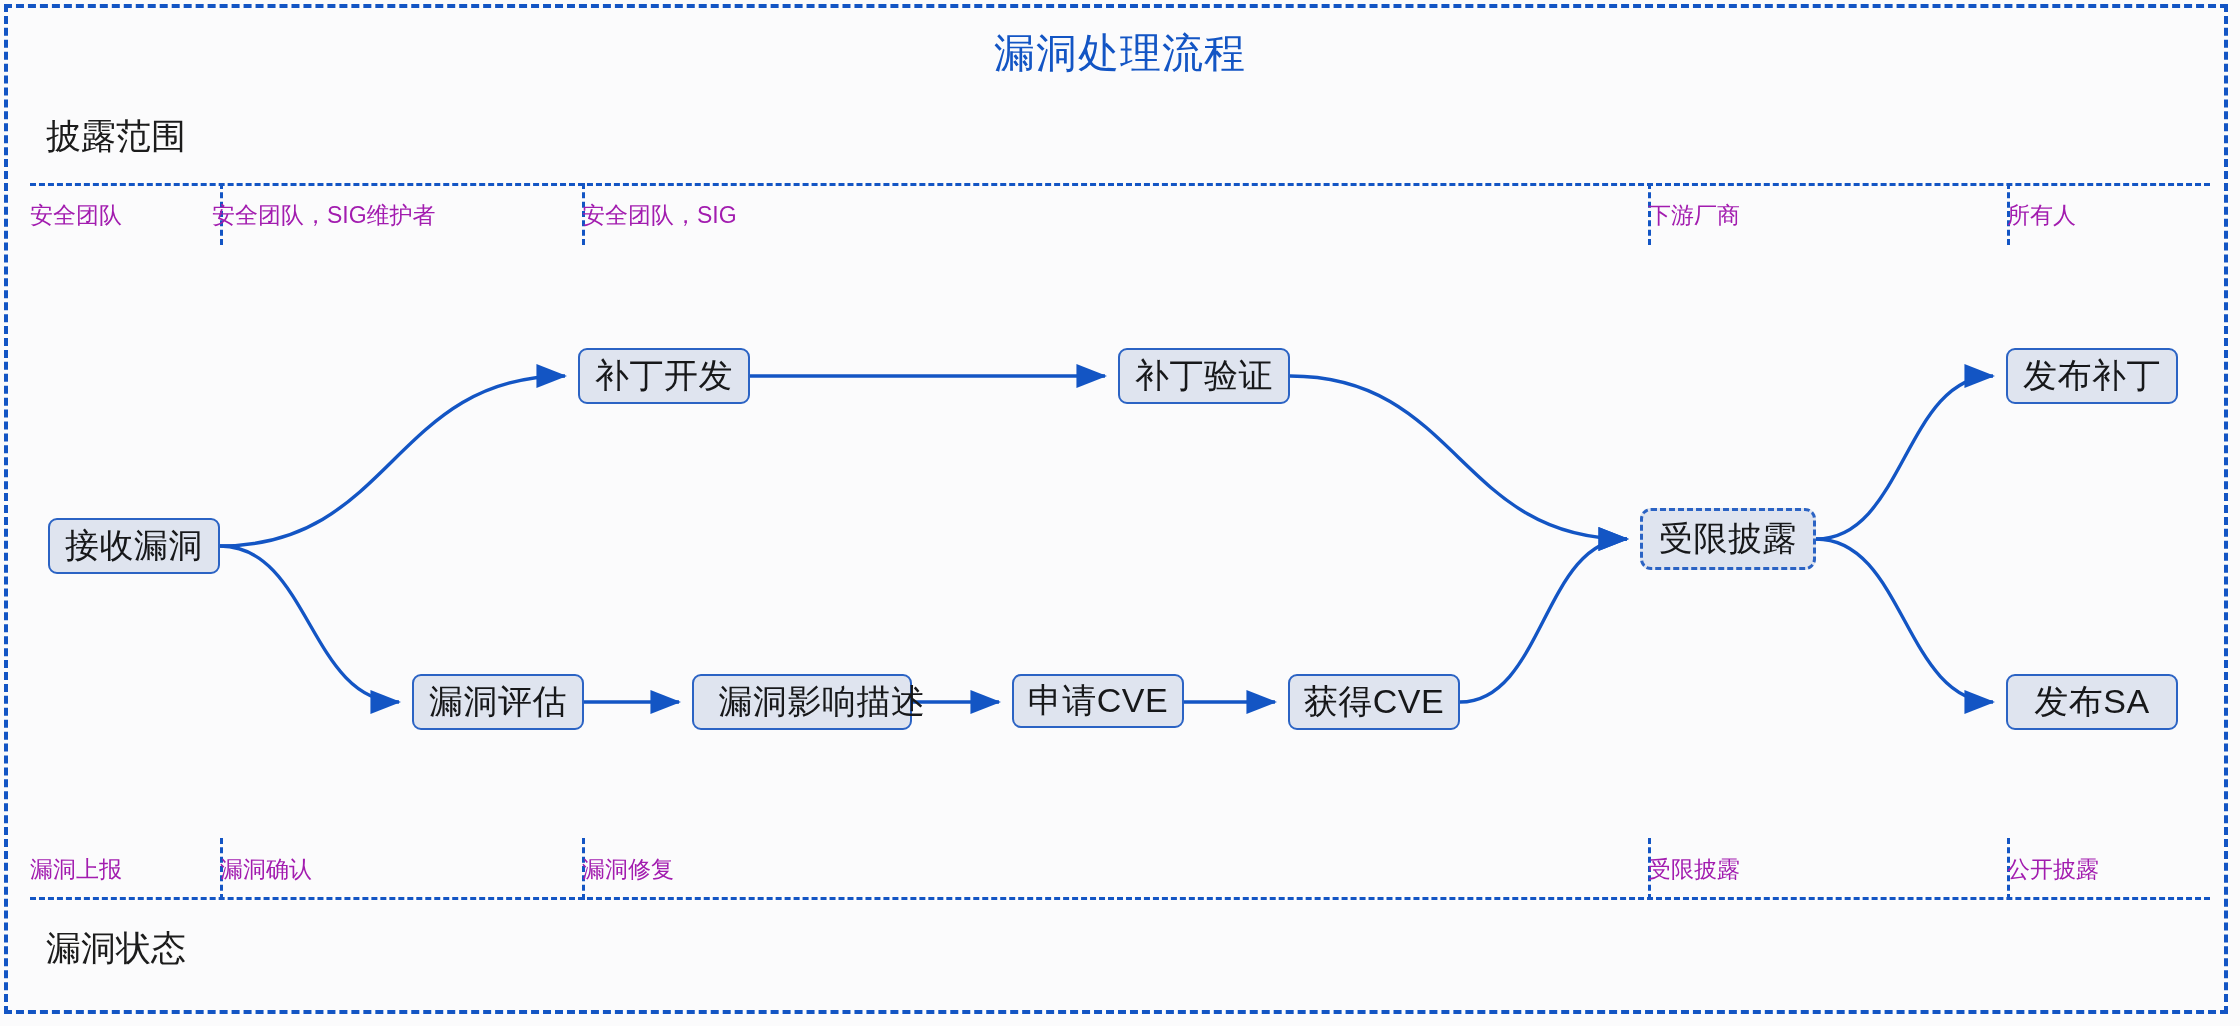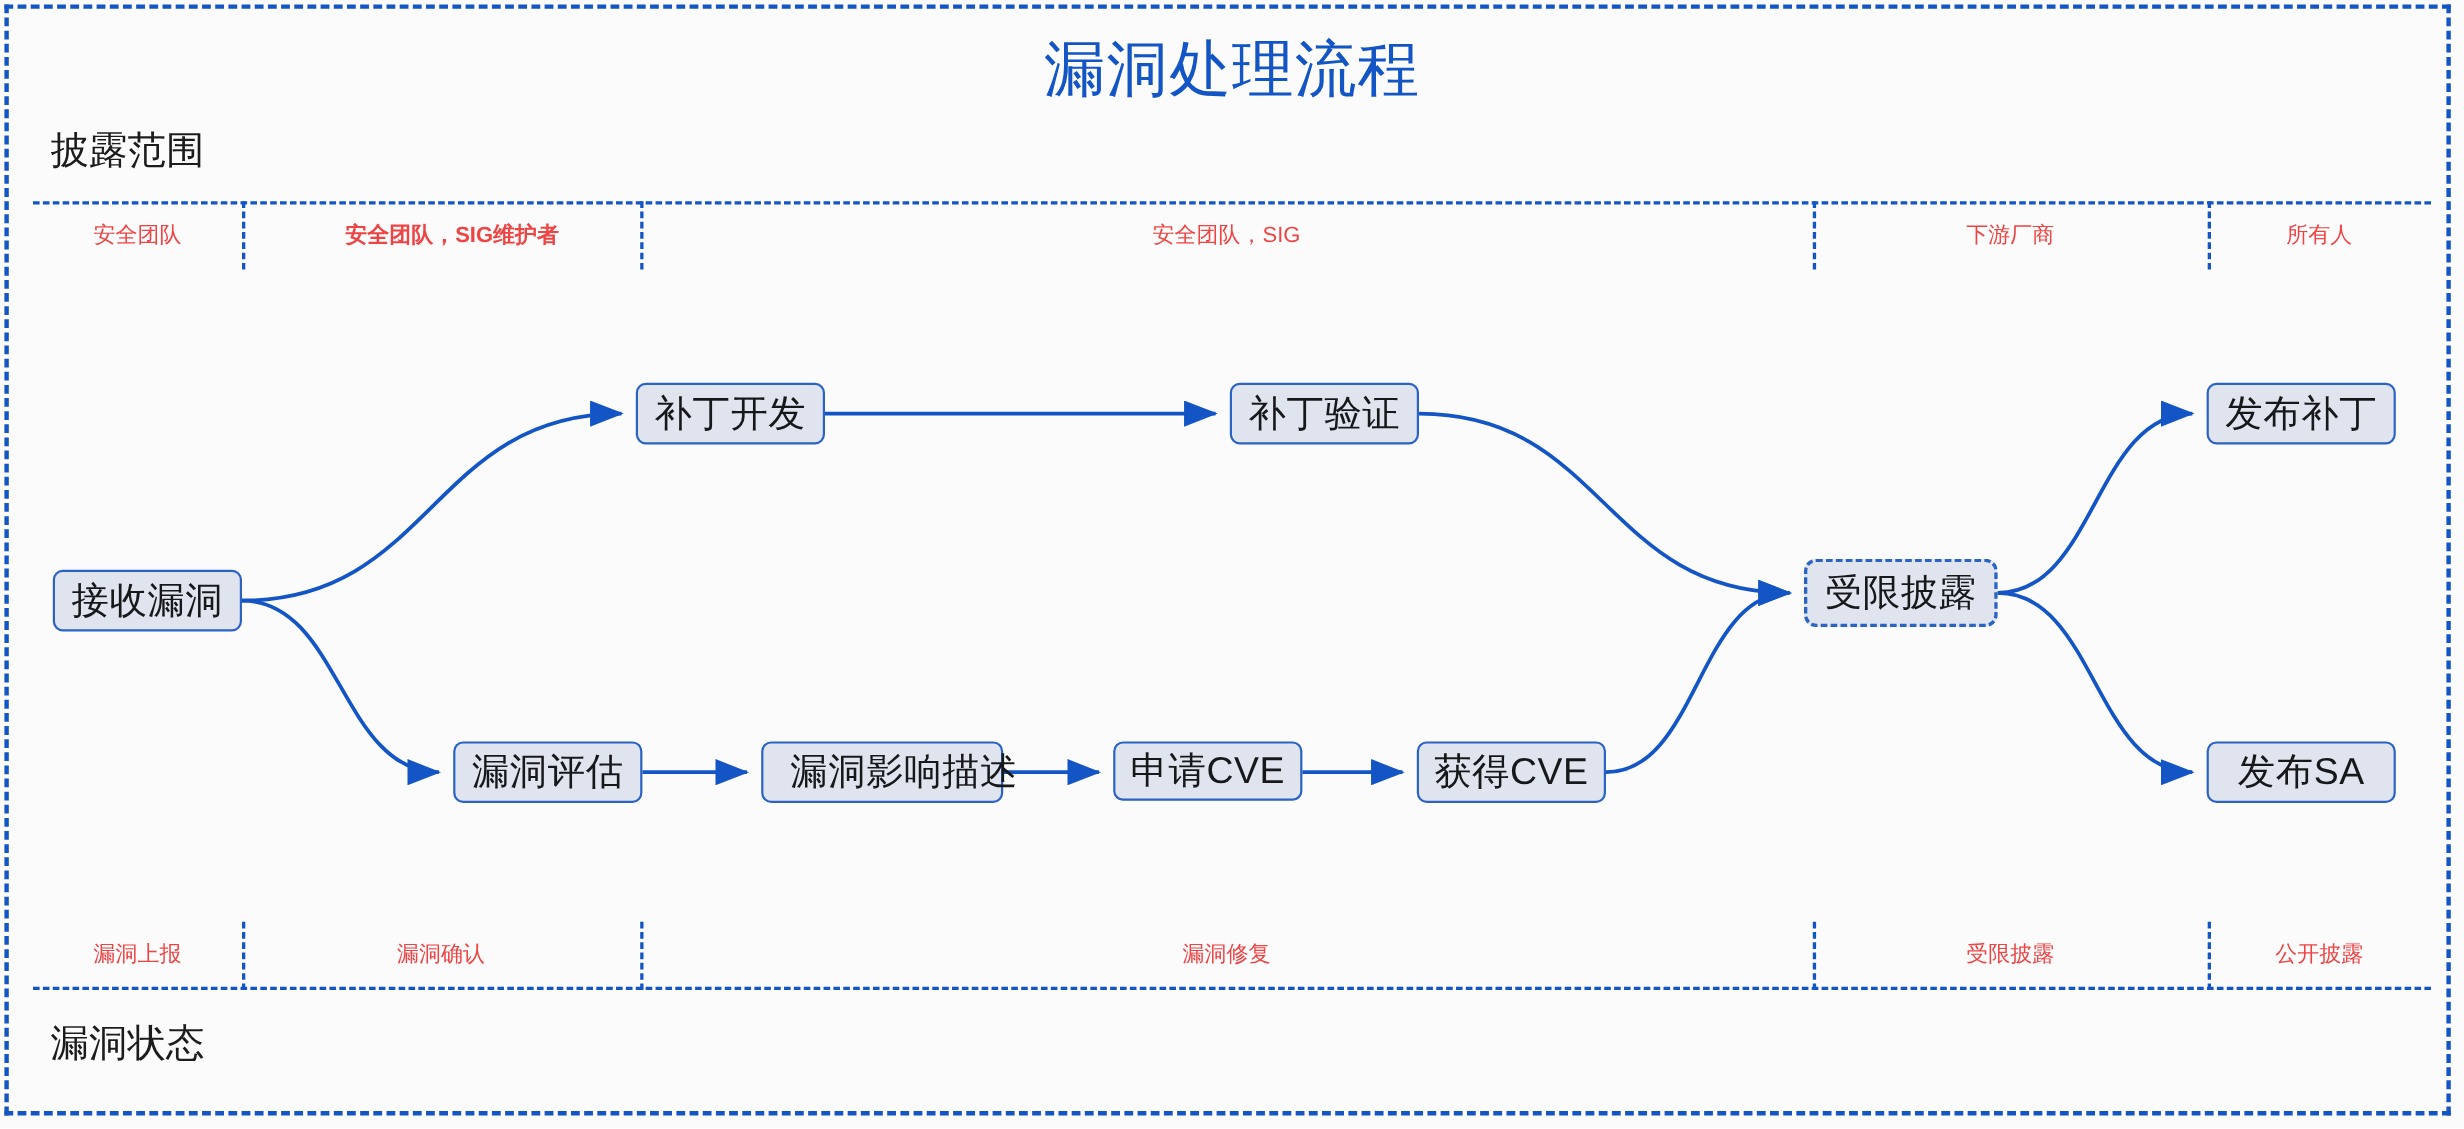--- a/index.html
+++ b/index.html
@@ -24,21 +24,21 @@
     border: 4px dashed #1355c4;
     box-sizing: border-box;
     pointer-events: none;
   }
   #title {
     position: absolute;
     left: 0;
     top: 26px;
     width: 2240px;
     text-align: center;
-    font-size: 56px;
+    font-size: 41px;
     color: #1355c4;
     letter-spacing: 1px;
     white-space: nowrap;
   }
   .section-heading {
     position: absolute;
     font-size: 35px;
     color: #1c1c1c;
     white-space: nowrap;
   }
@@ -58,24 +58,24 @@
   .lane-tick {
     position: absolute;
     width: 0;
     border-left: 3px dashed #1355c4;
   }
   .tick-top { top: 183px; height: 62px; }
   .tick-bottom { top: 838px; height: 62px; }
 
   .lane-label {
     position: absolute;
-    font-size: 20px;
-    color: #ef4444;
+    font-size: 23px;
+    color: #a21caf;
     white-space: nowrap;
-    text-align: center;
+    text-align: left;
   }
   .lane-label.top { top: 200px; }
   .lane-label.bottom { top: 854px; }
 
   #edge-layer {
     position: absolute;
     left: 0; top: 0;
     width: 2240px;
     height: 1026px;
     pointer-events: none;
@@ -123,21 +123,21 @@
       <div class="lane-tick tick-top" style="left: 2007px;"></div>
     </div>
   <div id="lane-ticks-bottom">
       <div class="lane-tick tick-bottom" style="left: 220px;"></div>
       <div class="lane-tick tick-bottom" style="left: 582px;"></div>
       <div class="lane-tick tick-bottom" style="left: 1648px;"></div>
       <div class="lane-tick tick-bottom" style="left: 2007px;"></div>
     </div>
   <div id="lane-labels-top">
       <div class="lane-label top" style="left: 30px; width: 190px;">安全团队</div>
-      <div class="lane-label top" style="left: 230px; width: 362px; font-weight: bold;">安全团队，SIG维护者</div>
+      <div class="lane-label top" style="left: 212px; width: 362px;">安全团队，SIG维护者</div>
       <div class="lane-label top" style="left: 582px; width: 1066px;">安全团队，SIG</div>
       <div class="lane-label top" style="left: 1648px; width: 359px;">下游厂商</div>
       <div class="lane-label top" style="left: 2007px; width: 203px;">所有人</div>
     </div>
   <div id="lane-labels-bottom">
       <div class="lane-label bottom" style="left: 30px; width: 190px;">漏洞上报</div>
       <div class="lane-label bottom" style="left: 220px; width: 362px;">漏洞确认</div>
       <div class="lane-label bottom" style="left: 582px; width: 1066px;">漏洞修复</div>
       <div class="lane-label bottom" style="left: 1648px; width: 359px;">受限披露</div>
       <div class="lane-label bottom" style="left: 2007px; width: 203px;">公开披露</div>

